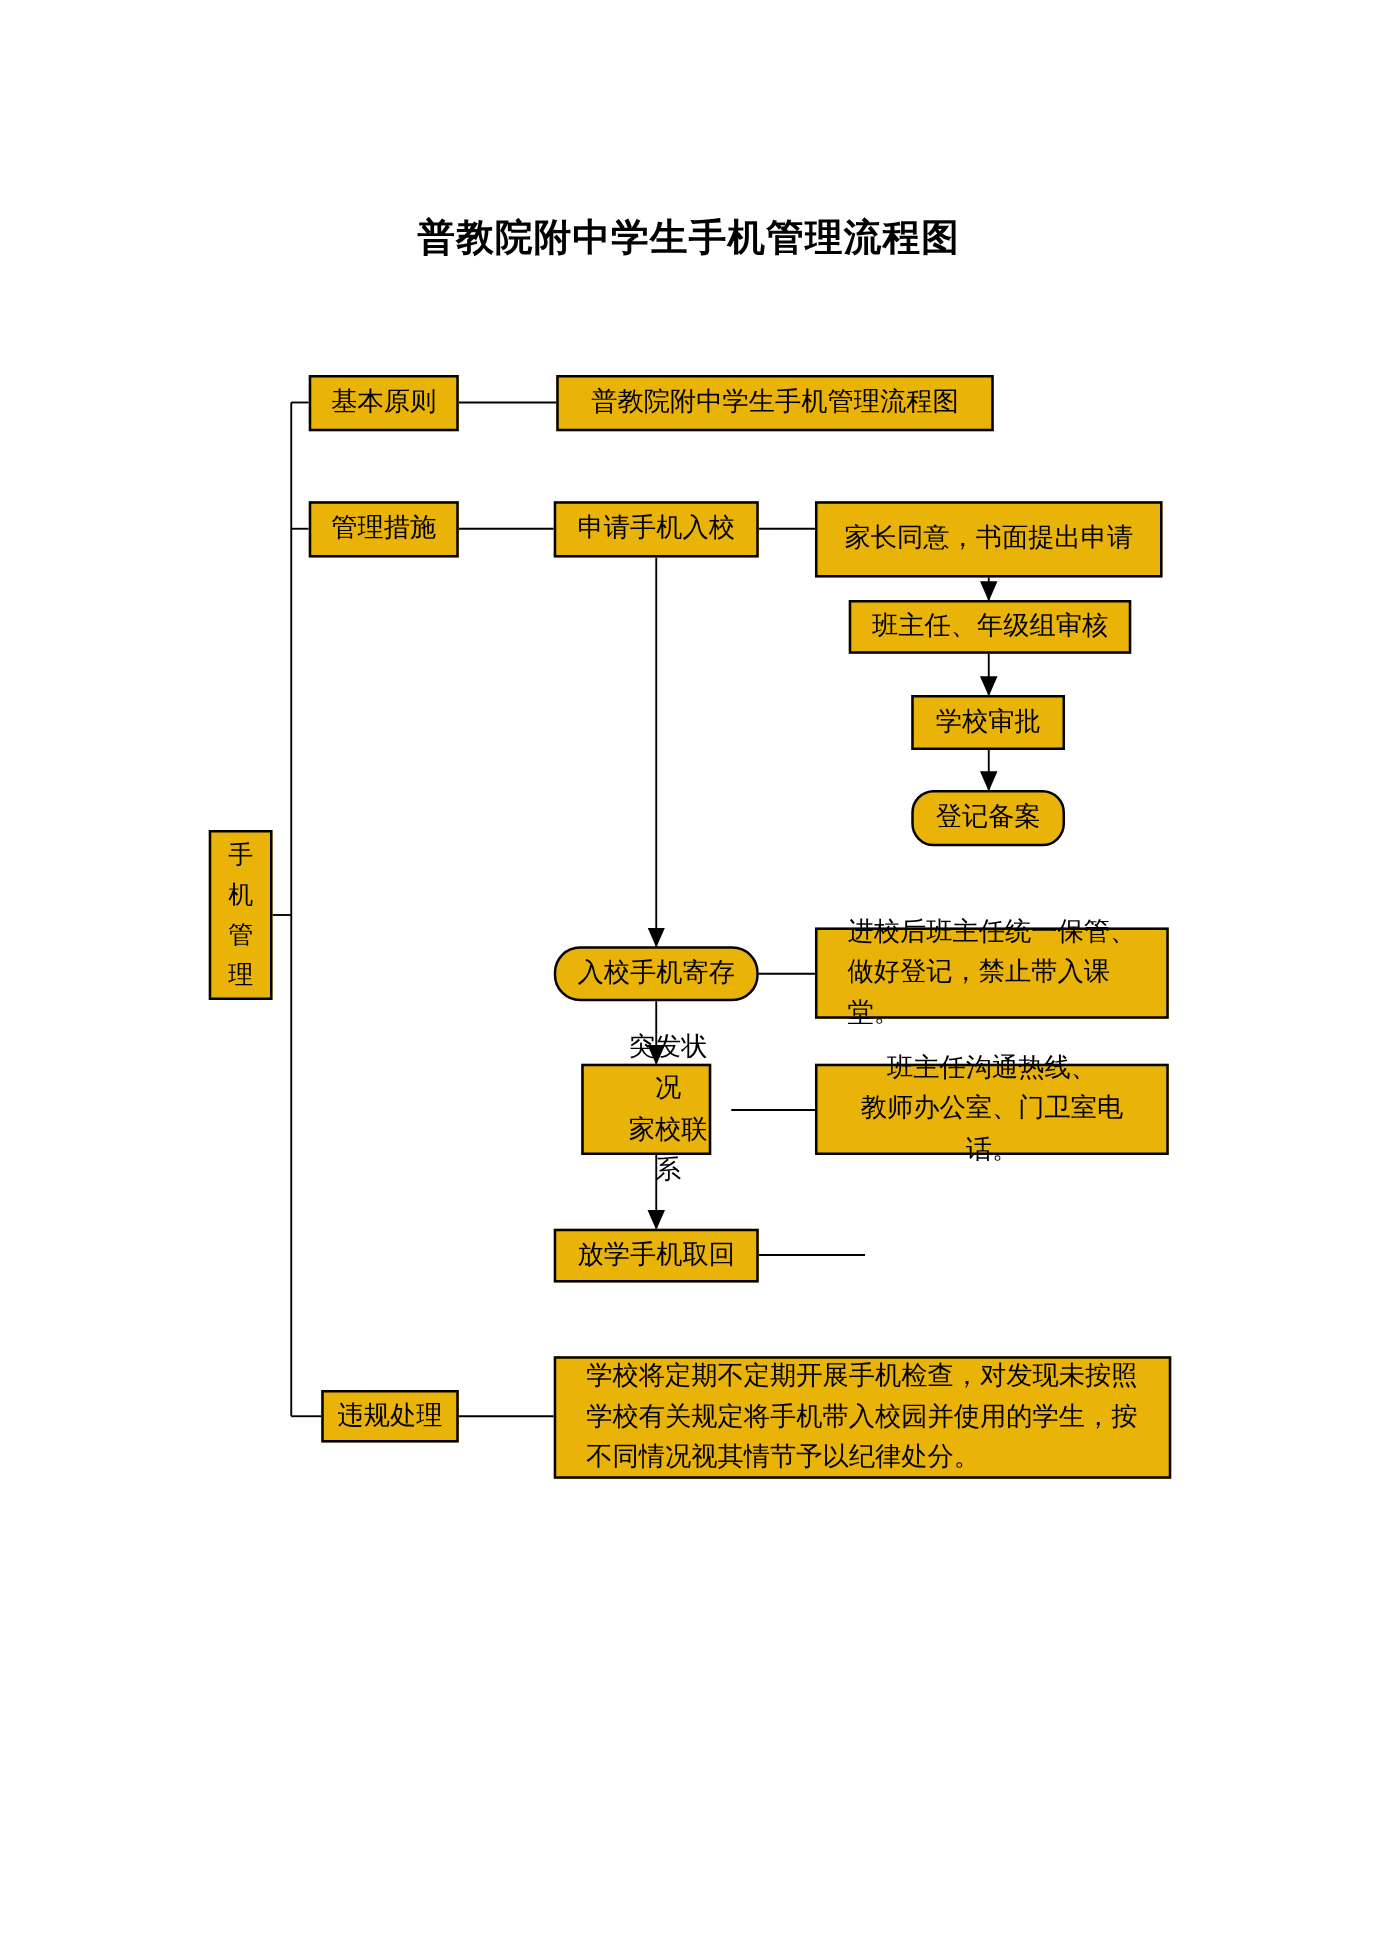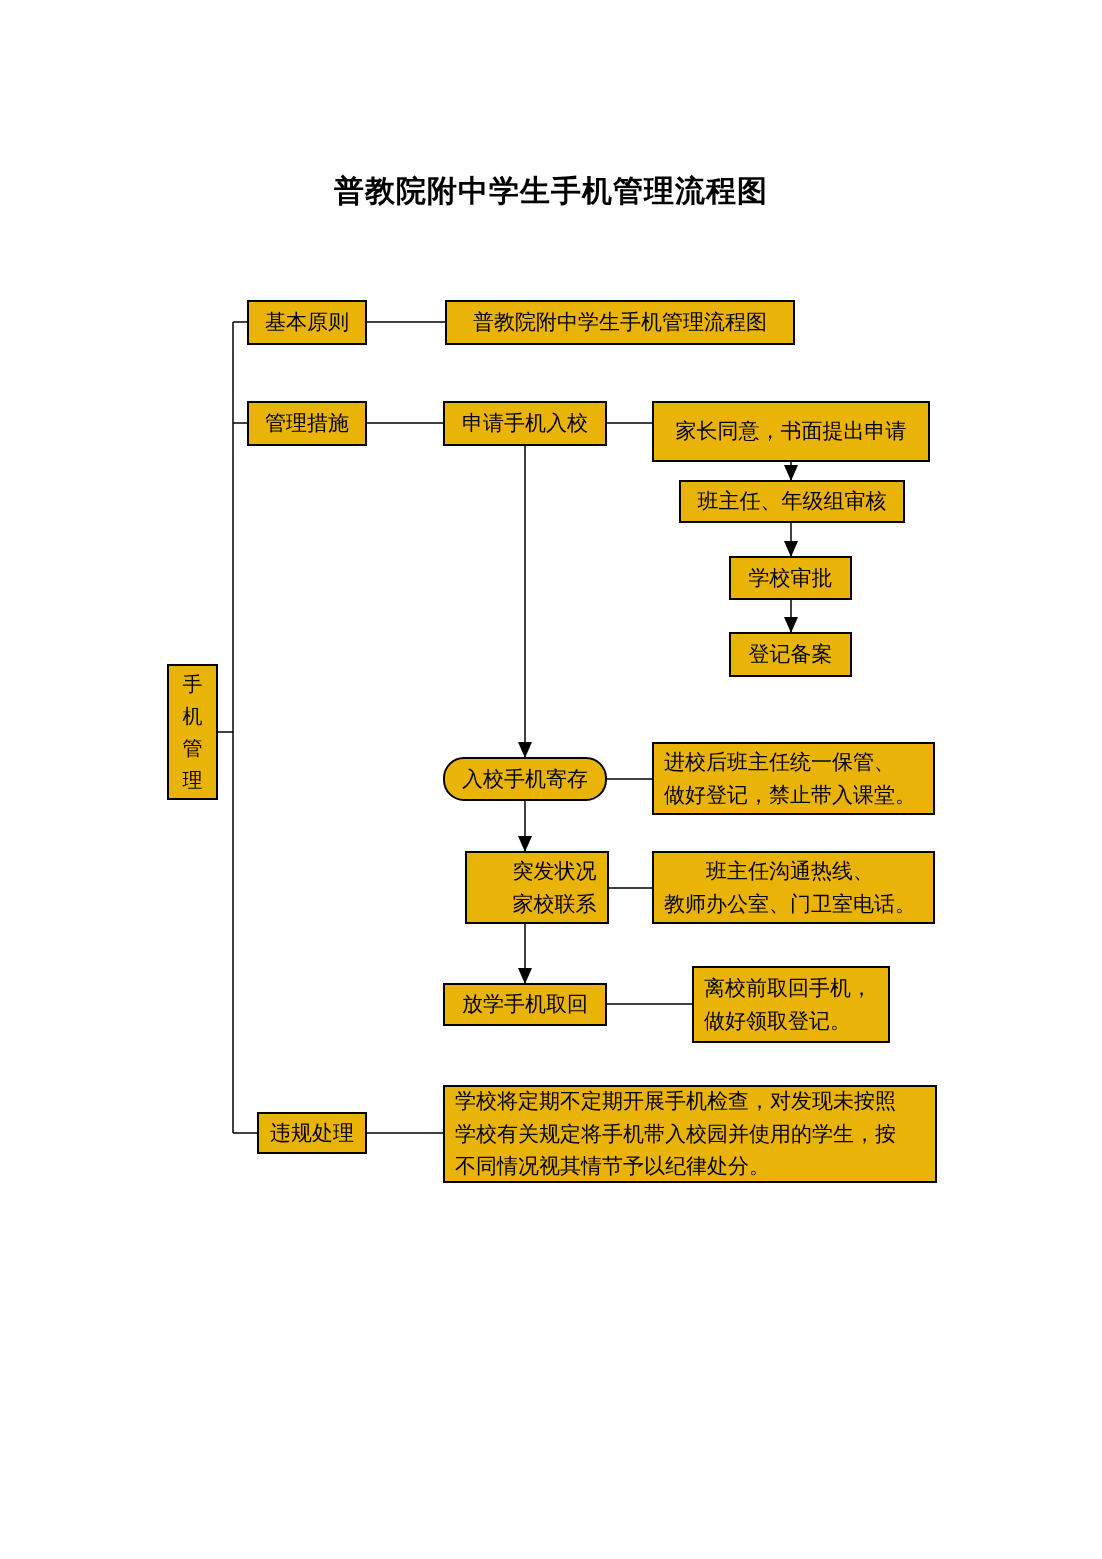--- a/index.html
+++ b/index.html
@@ -43,21 +43,21 @@
     align-items: center;
     justify-content: center;
     text-align: center;
     font-size: 21px;
     line-height: 1.55;
     white-space: pre-line;
   }
   .node.left {
     justify-content: flex-start;
     text-align: left;
-    padding: 0 10px;
+    padding: 0 24px;
   }
   .node.vertical {
     font-size: 20px;
     line-height: 32px;
     letter-spacing: 0;
   }
 </style>
 </head>
 <body>
 
@@ -113,37 +113,35 @@
   <div class="node" style="left:247px; top:401px; width:120px; height:45px;">管理措施</div>
 
   <div class="node" style="left:443px; top:401px; width:164px; height:45px;">申请手机入校</div>
 
   <div class="node" style="left:652px; top:401px; width:278px; height:61px;">家长同意，书面提出申请</div>
 
   <div class="node" style="left:679px; top:480px; width:226px; height:43px;">班主任、年级组审核</div>
 
   <div class="node" style="left:729px; top:556px; width:123px; height:44px;">学校审批</div>
 
-  <div class="node" style="left:729px; top:632px; width:123px; height:45px;">登记备案</div>
+  <div class="node" style="left:729px; top:632px; width:123px; height:45px;border-radius:18px;">登记备案</div>
 
   <div class="node" style="left:443px; top:757px; width:164px; height:44px;border-radius:21px;">入校手机寄存</div>
 
   <div class="node left" style="left:652px; top:742px; width:283px; height:73px;">进校后班主任统一保管、
 做好登记，禁止带入课堂。</div>
 
-  <div class="node" style="left:465px; top:851px; width:144px; height:73px;padding-left:35px;">突发状况
+  <div class="node" style="left:465px; top:851px; width:104px; height:73px;padding-left:35px;">突发状况
 家校联系</div>
 
   <div class="node left" style="left:652px; top:851px; width:283px; height:73px;text-align:center;">班主任沟通热线、
 教师办公室、门卫室电话。</div>
 
   <div class="node" style="left:443px; top:983px; width:164px; height:43px;">放学手机取回</div>
 
-  <div class="node left" style="left:692px; top:966px; width:198px; height:77px;">离校前取回手机，
-做好领取登记。</div>
 
   <div class="node" style="left:257px; top:1112px; width:110px; height:42px;">违规处理</div>
 
   <div class="node left" style="left:443px; top:1085px; width:494px; height:98px;">学校将定期不定期开展手机检查，对发现未按照
 学校有关规定将手机带入校园并使用的学生，按
 不同情况视其情节予以纪律处分。</div>
 
 </div>
 
 </body></html>

